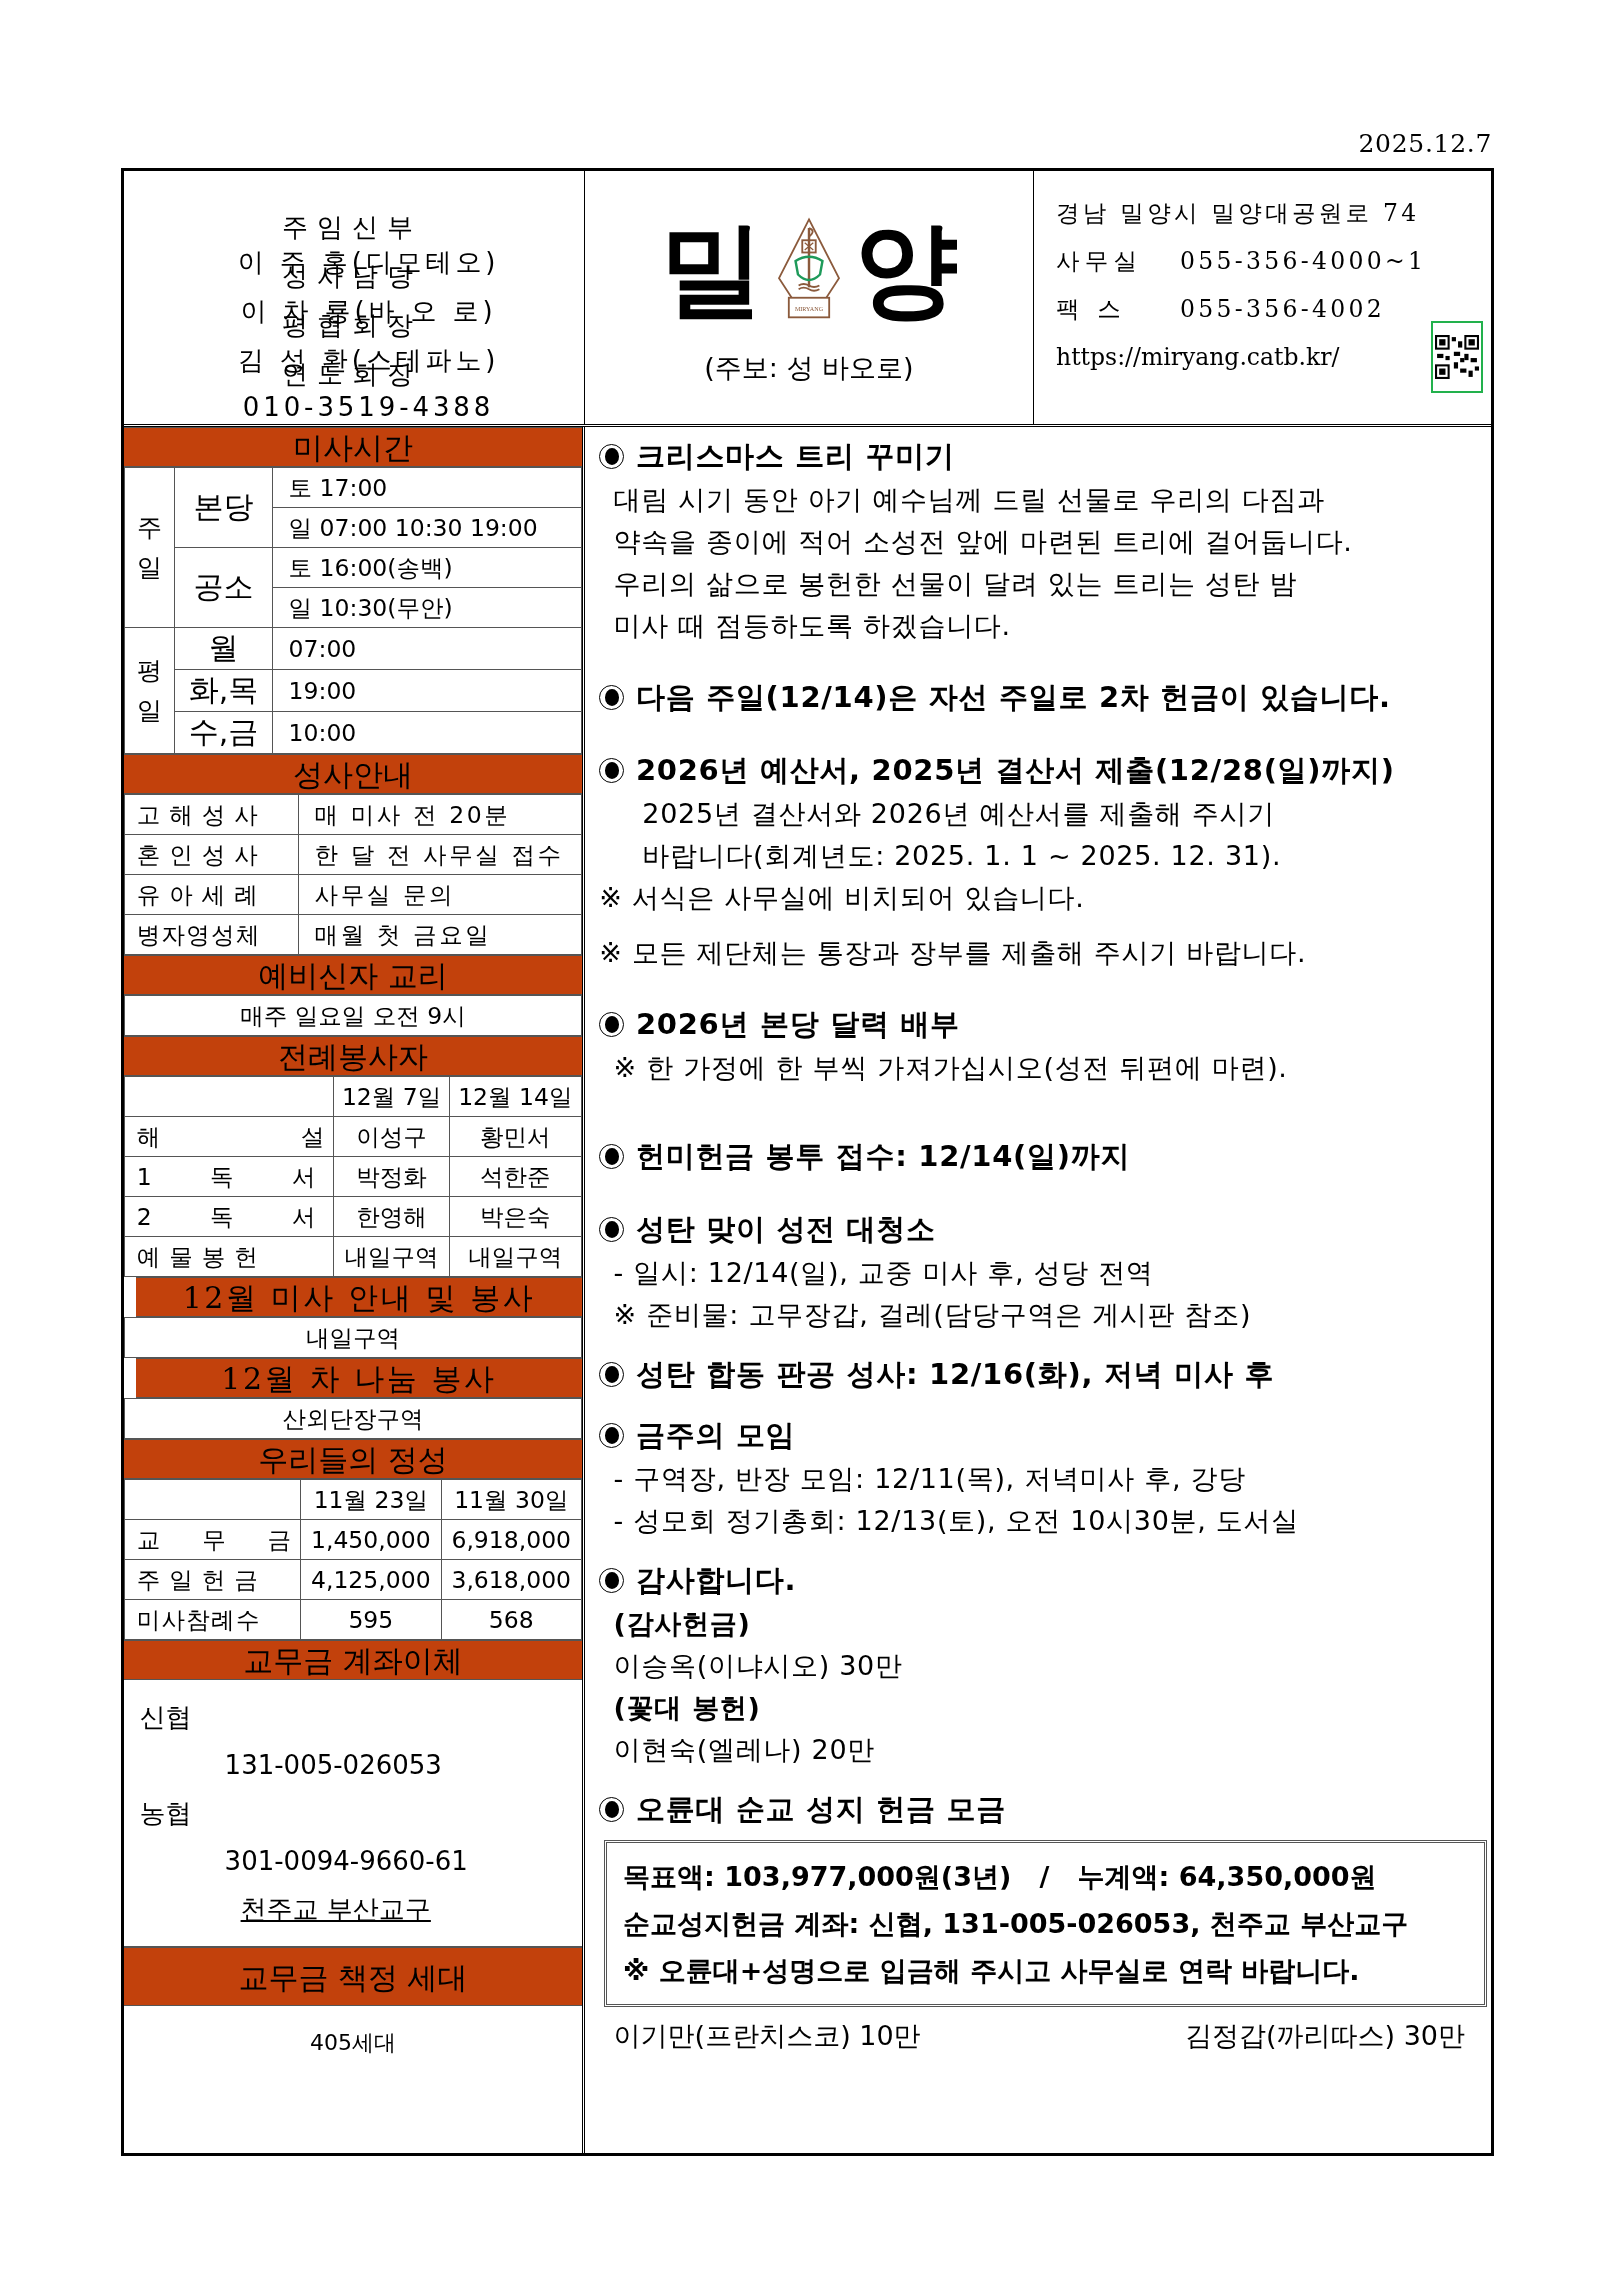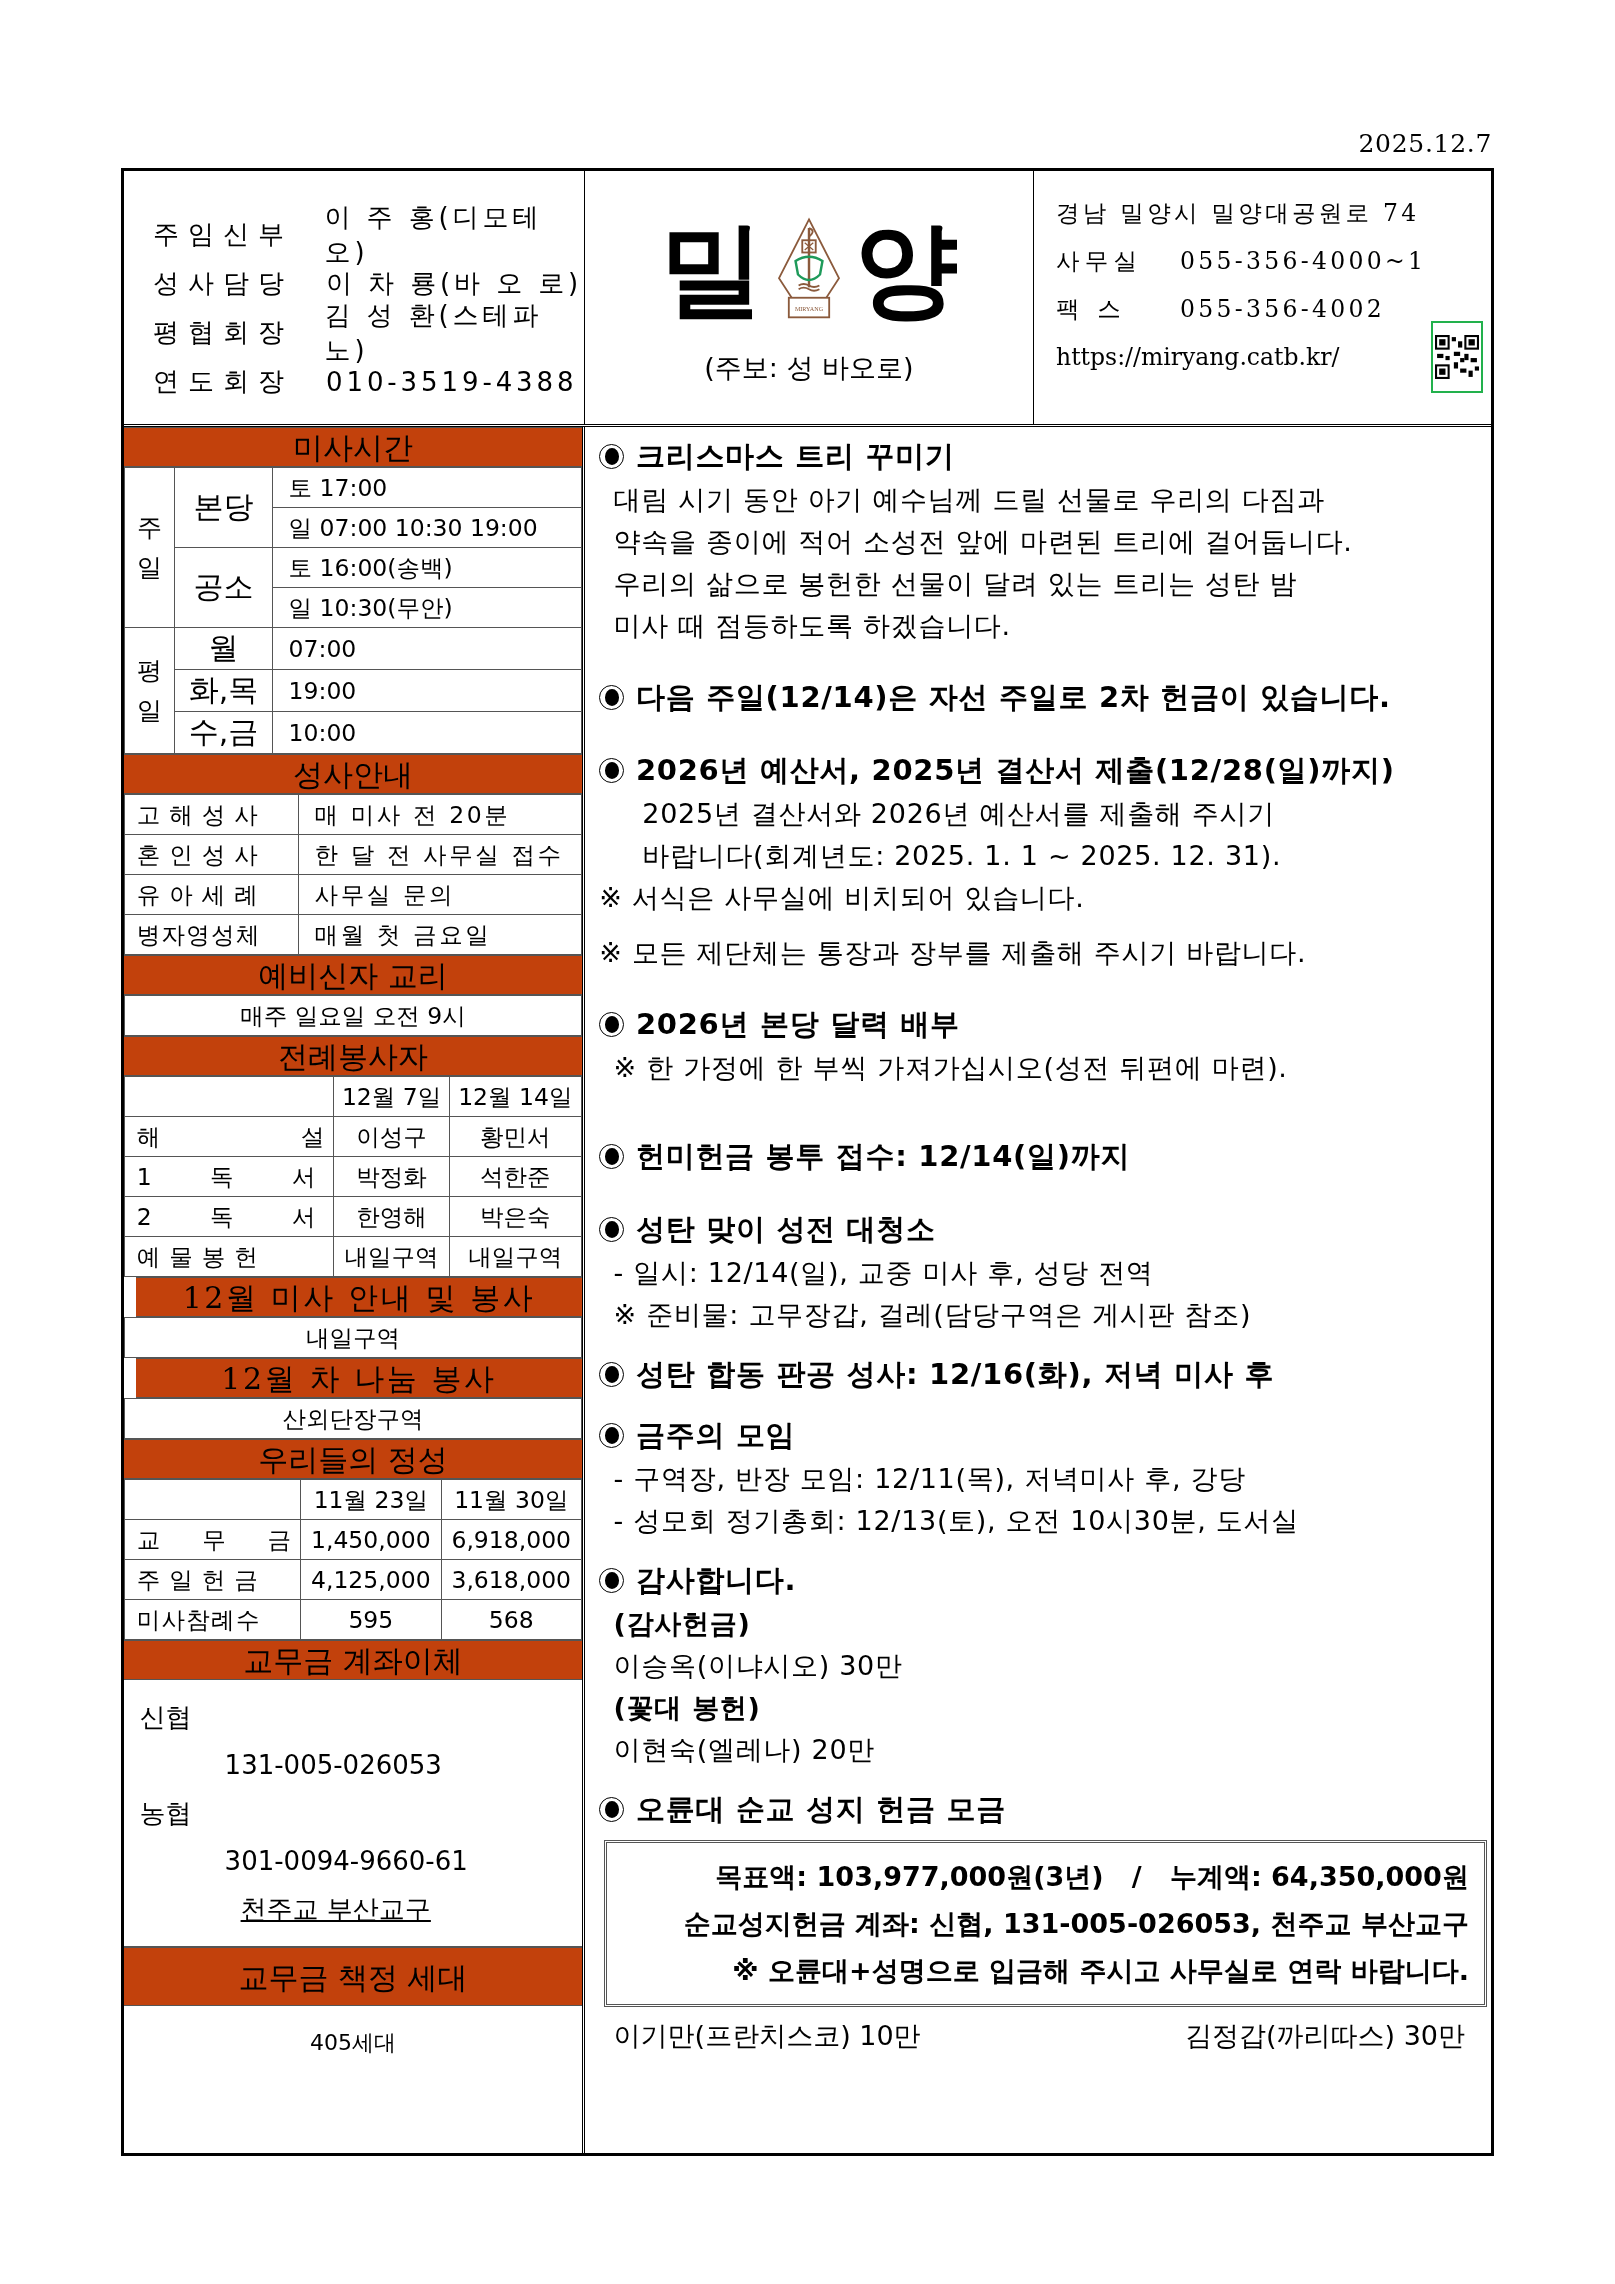--- a/index.html
+++ b/index.html
@@ -2,21 +2,21 @@
 <html style="font-size:10.4px"><head>
 <meta charset="utf-8">
 <style>
   html, body { margin: 0; padding: 0; background: #ffffff; }
   body { width: 1616px; height: 2284px; position: relative; font-family: "DejaVu Sans", "Liberation Sans", sans-serif; color: #000; overflow: hidden; }
   .date { position: absolute; top: 129px; right: 124px; font-family: "DejaVu Serif", "Liberation Serif", serif; font-size: 25px; letter-spacing: 0.7px; }
   .frame { position: absolute; left: 121px; top: 168px; width: 1373px; height: 1988px; border: 3.9px solid #000; box-sizing: border-box; }
   
   .header { position: absolute; left: 0; top: 0; width: 100%; height: 256px; border-bottom: 3.9px double #000; box-sizing: border-box; display: flex; }
   .hdr-left { width: 461px; border-right: 0.7px solid #000; box-sizing: border-box; padding: 39px 0 0 29px; }
-  .hdr-left .row { display: flex; font-size: 26px; height: 49px; align-items: center; letter-spacing: 0.7px; }
+  .hdr-left .row { display: flex; font-size: 26px; height: 49px; align-items: center; letter-spacing: 0.7px; flex-direction: column; }
   .hdr-left .role { width: 173px; letter-spacing: 9px; }
   .hdr-left .name { letter-spacing: 3.9px; }
   .hdr-mid { width: 449px; border-right: 0.7px solid #000; box-sizing: border-box; position: relative; }
   .title-wrap { position: absolute; top: 46px; left: 0; right: 0; display: flex; justify-content: center; align-items: center; }
   .title-char { font-size: 104px; font-weight: bold; font-family: "DejaVu Sans", sans-serif; line-height: 1; }
   .logo { width: 72px; height: 104px; margin: 0 9px; }
   .subtitle { position: absolute; top: 179px; left: 0; right: 0; text-align: center; font-size: 27px; }
   .hdr-right { flex: 1; padding: 18px 0 0 22px; box-sizing: border-box; position: relative; }
   .hdr-right .line { font-family: "DejaVu Serif", "Liberation Serif", serif; font-size: 23.5px; height: 48px; display: flex; align-items: center; letter-spacing: 3.3px; }
   .hdr-right .lbl { width: 124px; letter-spacing: 5.2px; }
@@ -42,21 +42,21 @@
   .hh { text-align: center; font-size: 22px; height: 74px; line-height: 74px; }
   .right-col { position: absolute; left: 461px; top: 256px; right: 0; bottom: 0; padding: 7.8px 14.3px 0 14.3px; box-sizing: border-box; }
   .ann-title { font-size: 29px; font-weight: bold; display: flex; align-items: center; height: 44px; letter-spacing: 0.7px; }
   .bullet { width: 25px; height: 25px; border: 1.3px solid #000; border-radius: 50%; display: inline-flex; align-items: center; justify-content: center; margin-right: 11.7px; box-sizing: border-box; }
   .bullet::after { content: ""; width: 14.3px; height: 17px; border-radius: 50%; background: #000; }
   .ann-text { font-size: 27px; line-height: 42px; padding-left: 14.3px; letter-spacing: 0.7px; }
   .ann-text.indent2 { padding-left: 43px; }
   .ann-text.b { font-weight: bold; }
   .gap { height: 17px; }
   .gap-lg { height: 29px; }
-  .fundbox { margin: 7.8px 0 0 5.2px; width: 883px; border: 3.3px double #555; padding: 10.4px 15.6px; box-sizing: border-box; font-size: 27px; line-height: 47px; font-weight: bold; text-align: right; }
+  .fundbox { margin: 7.8px 0 0 5.2px; width: 883px; border: 3.3px double #555; padding: 10.4px 15.6px; box-sizing: border-box; font-size: 27px; line-height: 47px; font-weight: bold; }
   .donors { display: flex; justify-content: space-between; font-size: 27px; padding: 10.4px 11.7px 0 14.3px; }
 </style>
 </head>
 <body>
 
 <div class="date">2025.12.7</div>
 
 <div class="frame">
 
   <div class="header">

